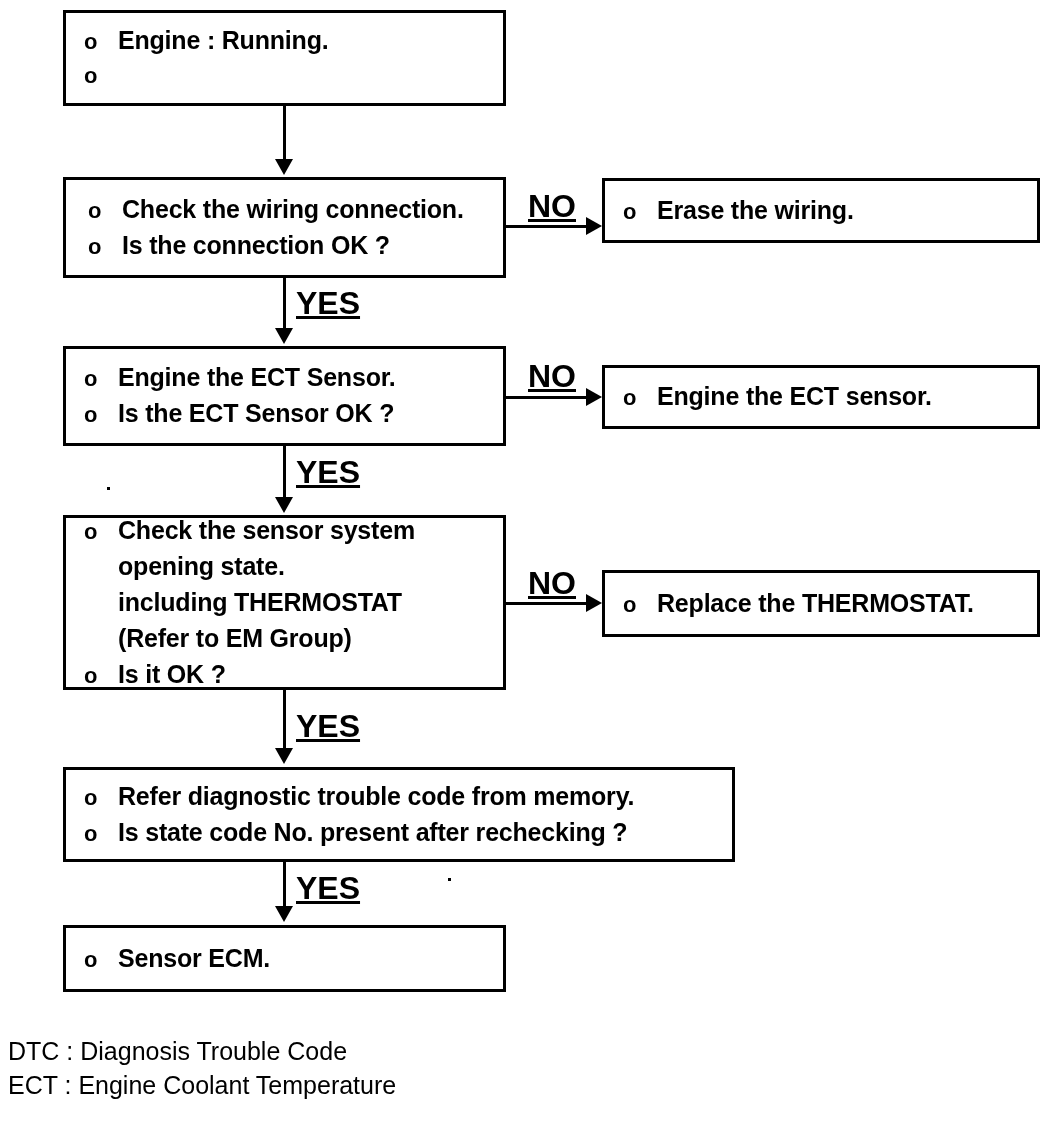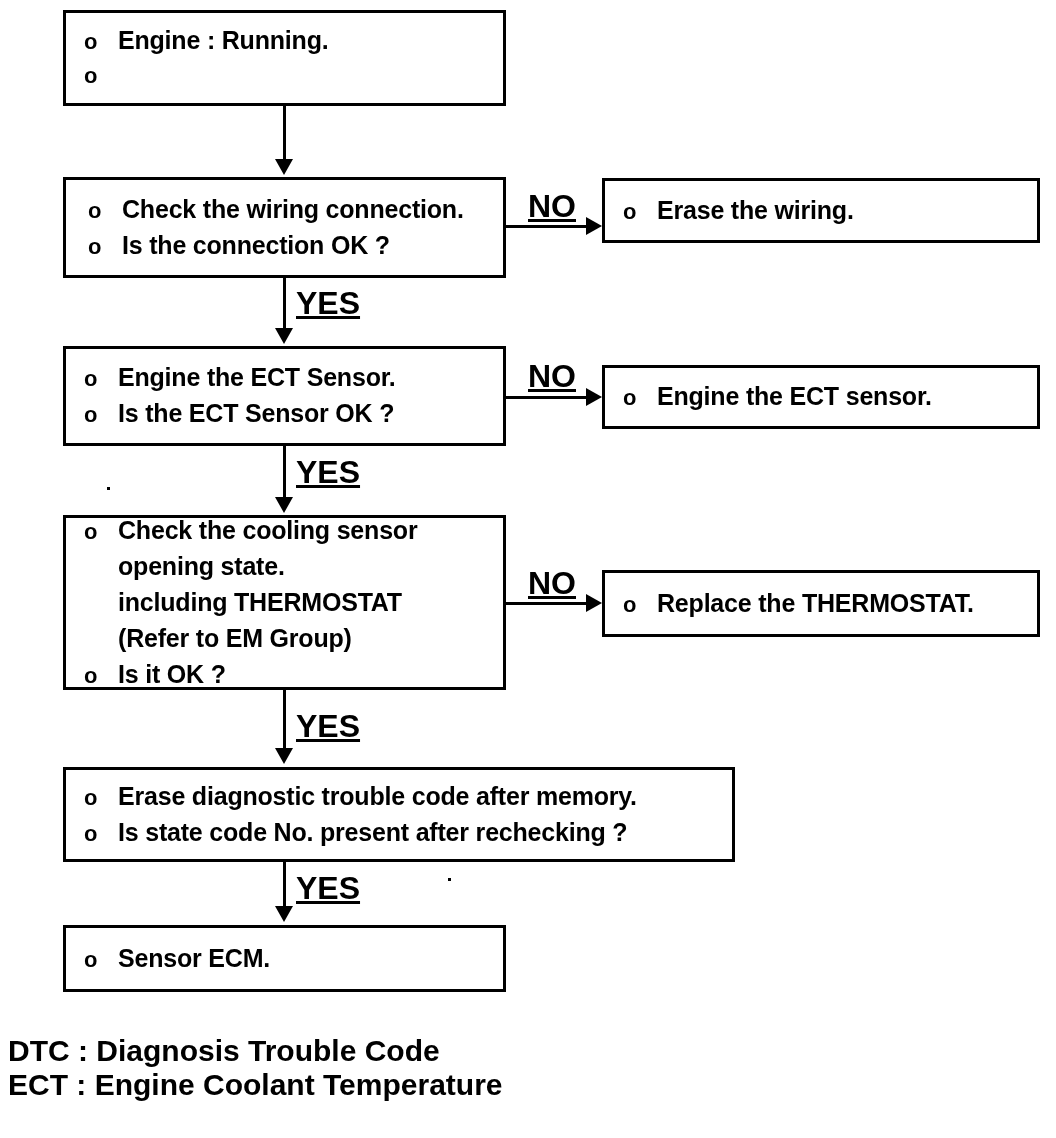--- a/index.html
+++ b/index.html
@@ -95,22 +95,22 @@
   }
 
   
   #legend {
     position: absolute;
     left: 8px;
     top: 1034px;
     width: 520px;
   }
   .legend-line {
-    font-size: 30px;
-    font-weight: 700;
+    font-size: 25px;
+    font-weight: 400;
     line-height: 34px;
     white-space: nowrap;
   }
   .speck { position: absolute; background: #000; width: 3px; height: 3px; }
 </style>
 </head>
 <body>
 
 <div id="canvas">
 
@@ -156,21 +156,21 @@
   <div class="box" id="box-recect">
     <div class="line">
       <span class="bullet">o</span>
       <span class="ltext">Engine the ECT sensor.</span>
     </div>
   </div>
 
   <div class="box" id="box-cool">
     <div class="line">
       <span class="bullet">o</span>
-      <span class="ltext">Check the cooling sensor</span>
+      <span class="ltext">Check the sensor system</span>
     </div>
     <div class="line">
       <span class="bullet empty">o</span>
       <span class="ltext">opening state.</span>
     </div>
     <div class="line">
       <span class="bullet empty">o</span>
       <span class="ltext">including THERMOSTAT</span>
     </div>
     <div class="line">
@@ -186,21 +186,21 @@
   <div class="box" id="box-thermo">
     <div class="line">
       <span class="bullet">o</span>
       <span class="ltext">Replace the THERMOSTAT.</span>
     </div>
   </div>
 
   <div class="box" id="box-erase">
     <div class="line">
       <span class="bullet">o</span>
-      <span class="ltext">Erase diagnostic trouble code after memory.</span>
+      <span class="ltext">Refer diagnostic trouble code from memory.</span>
     </div>
     <div class="line">
       <span class="bullet">o</span>
       <span class="ltext">Is state code No. present after rechecking ?</span>
     </div>
   </div>
 
   <div class="box" id="box-ecm">
     <div class="line">
       <span class="bullet">o</span>

